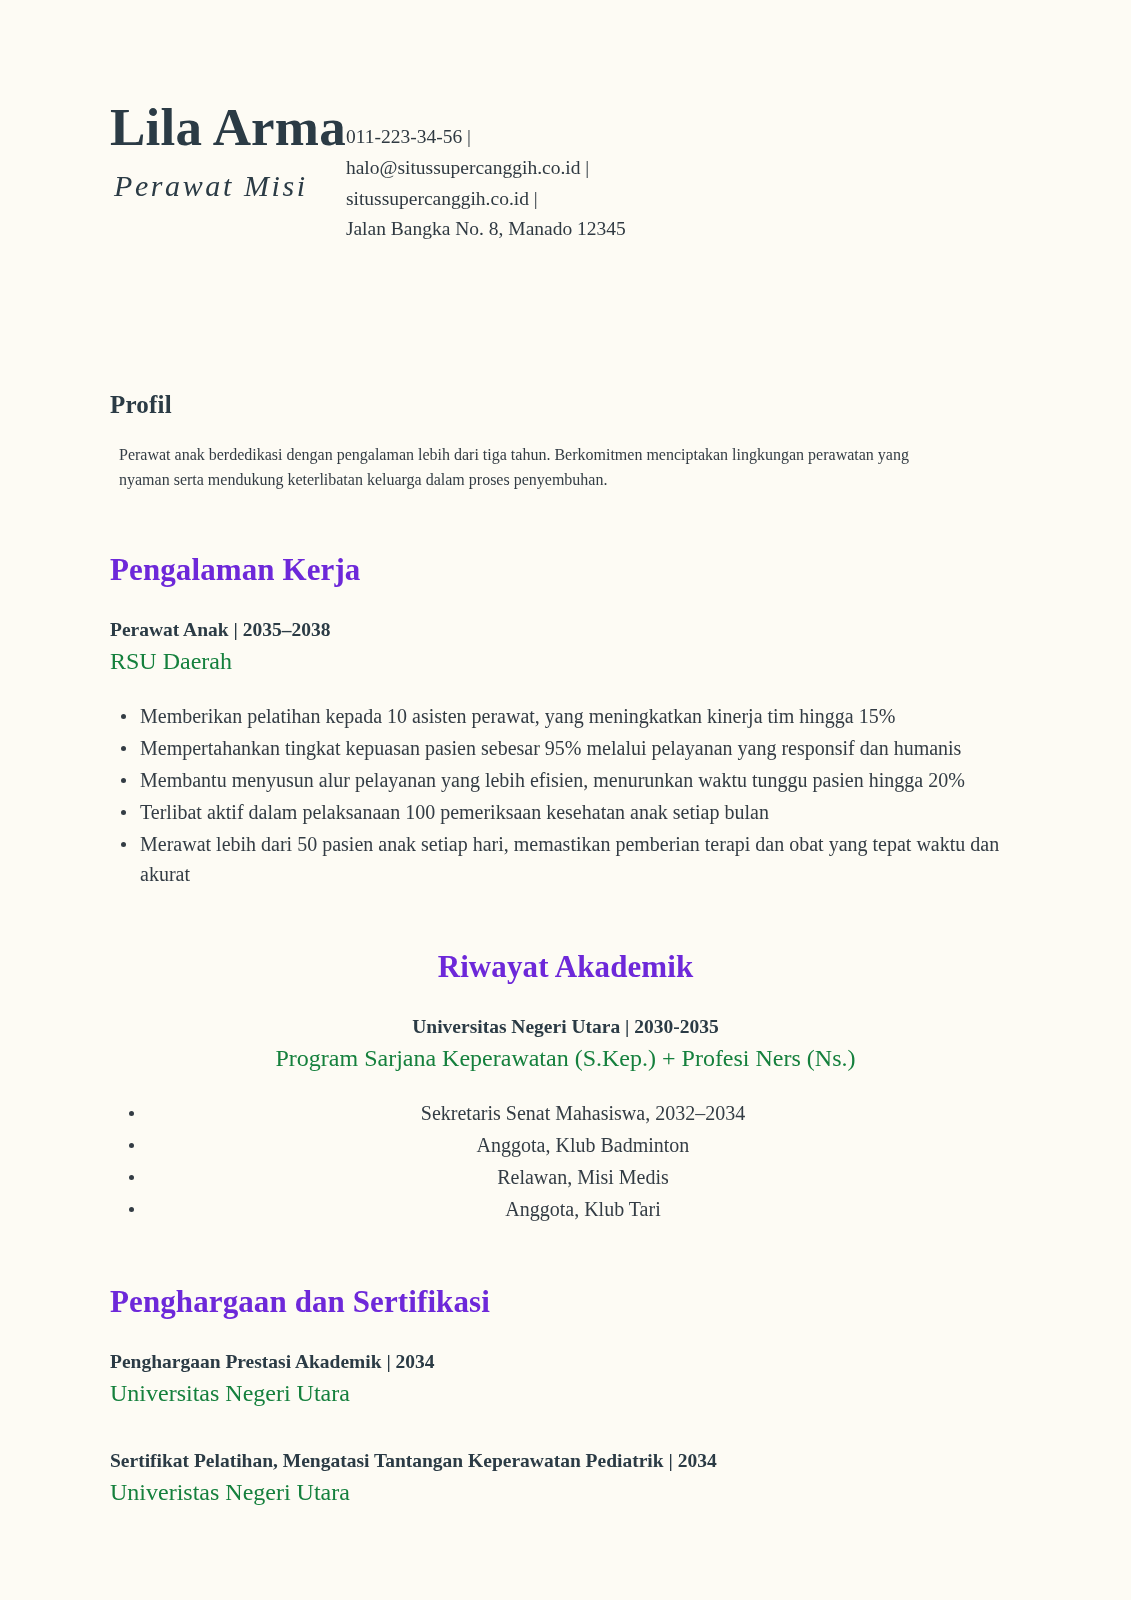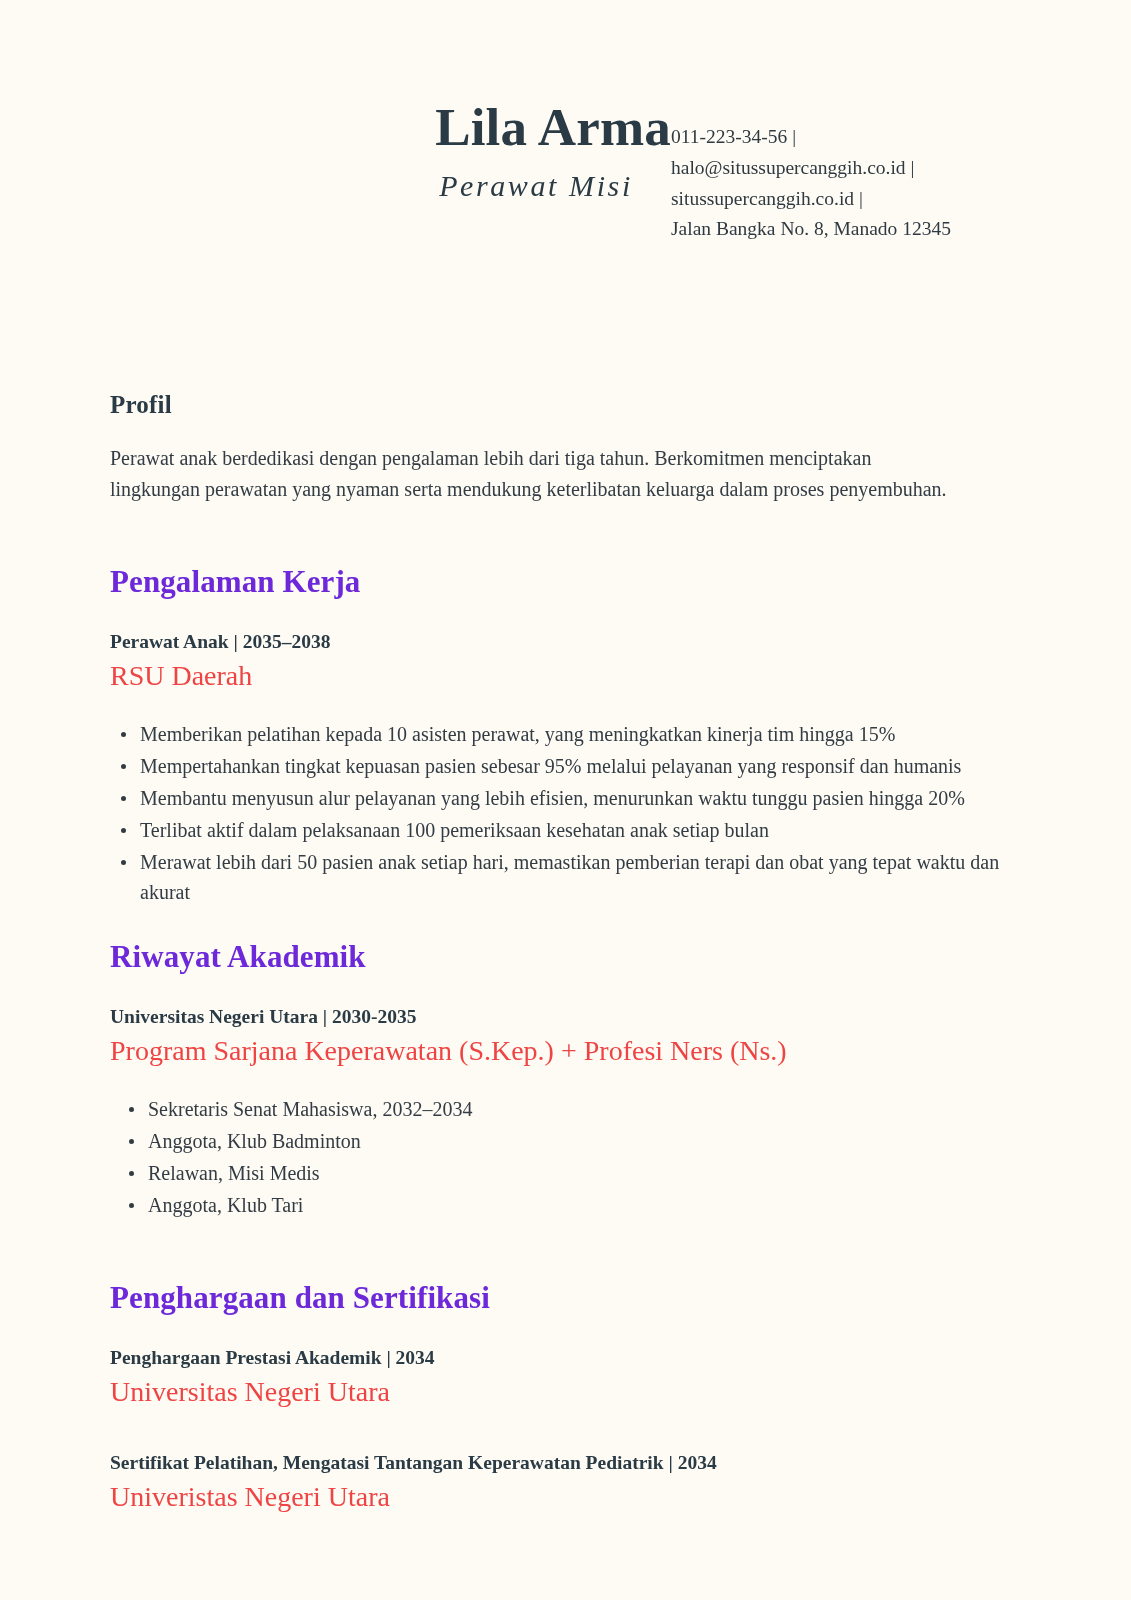--- a/index.html
+++ b/index.html
@@ -19,21 +19,21 @@
     width: 1131px;
     height: 1600px;
     box-sizing: border-box;
     padding: 0 110px;
   }
 
   
   .header {
     display: flex;
     align-items: flex-start;
-    justify-content: flex-end;
+    justify-content: flex-start;
     padding-top: 96px;
   }
   .identity {
     flex: 0 0 auto;
     padding-top: 4px;
   }
   .name {
     font-size: 53px;
     font-weight: 700;
     color: #2b3b45;
@@ -62,57 +62,57 @@
   .contact div {
     white-space: nowrap;
   }
 
   
   .section {
     margin-top: 0;
   }
   .sec-profile     { margin-top: 146px; }
   .sec-experience  { margin-top: 60px; }
-  .sec-education   { margin-top: 32px; }
+  .sec-education   { margin-top: 60px; text-align: center; }
   .sec-awards      { margin-top: 60px; }
 
   .heading-sm {
     font-size: 25px;
     font-weight: 700;
     color: #2b3b45;
     letter-spacing: 0.2px;
     margin: 0 0 24px 0;
   }
   .heading-lg {
     font-size: 31px;
     font-weight: 700;
     color: #6d28d9;
     letter-spacing: 0.1px;
     margin: 0 0 28px 0;
   }
 
   .paragraph {
-    font-size: 20px;
+    font-size: 16px;
     line-height: 1.52;
     color: #333c44;
-    margin: 0;
+    margin: 9px;
     max-width: 840px;
   }
 
   .entry { margin-bottom: 0; }
   .entry-title {
     font-size: 19.5px;
     font-weight: 700;
     color: #2b3b45;
     line-height: 1.45;
     margin: 0;
   }
   .entry-sub {
-    font-size: 28px;
-    color: #ef4444;
+    font-size: 24px;
+    color: #15803d;
     line-height: 1.45;
     margin: 0;
   }
 
   ul.bullets {
     list-style: none;
     margin: 22px 0 0 0;
     padding: 0;
     max-width: 900px;
   }

